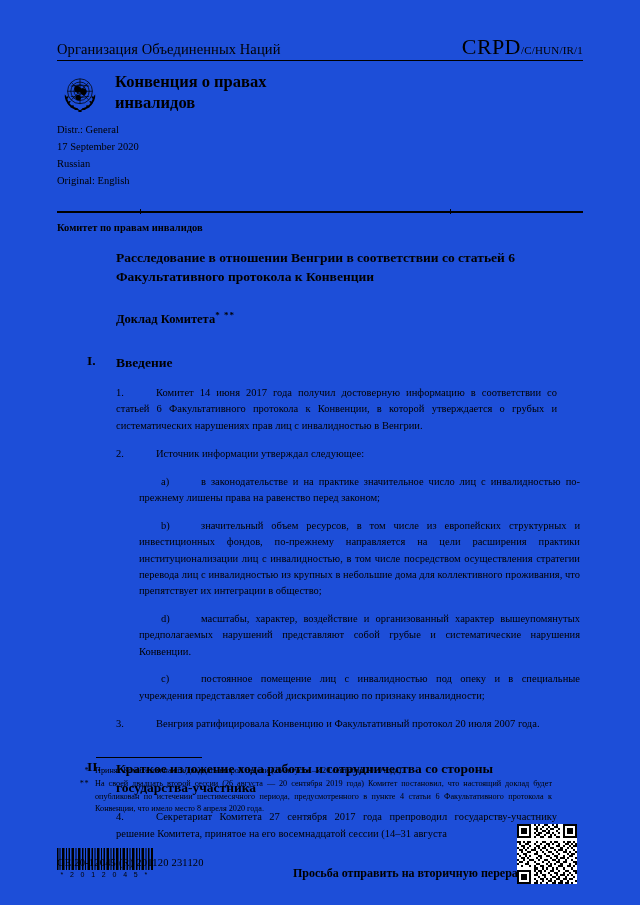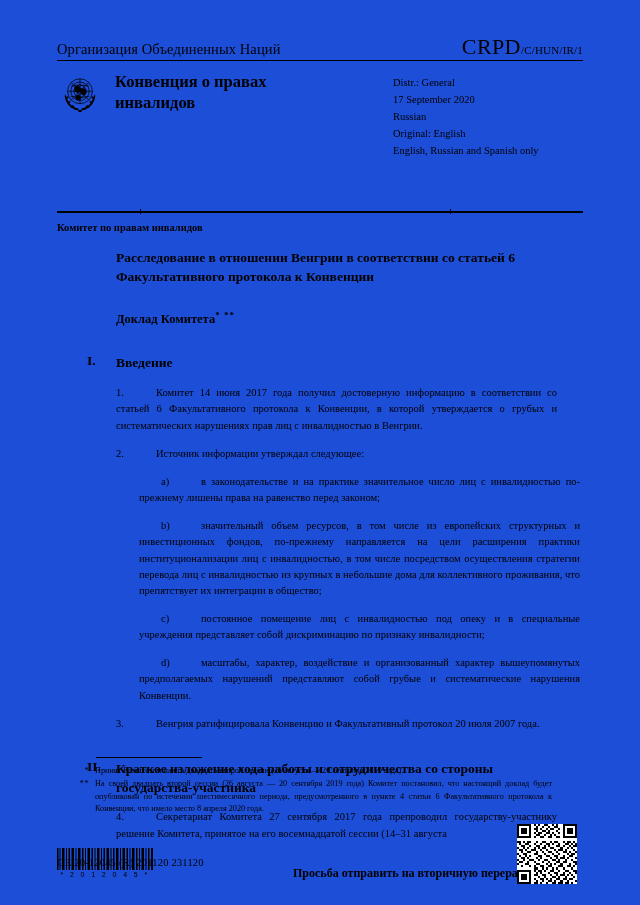--- a/index.html
+++ b/index.html
@@ -47,22 +47,23 @@
     font-size: 11px;
     letter-spacing: 0.2px;
   }
   .rule-thin {
     border-top: 1.1px solid #000;
     width: 100%;
   }
 
   .masthead-row2 {
     display: flex;
-    justify-content: space-between;
+    justify-content: flex-start;
     padding-top: 9px;
+    flex-direction: column;
   }
   .conv-block {
     display: flex;
     align-items: flex-start;
     gap: 12px;
   }
   .un-emblem {
     width: 46px;
     height: 46px;
     flex: 0 0 46px;
@@ -300,21 +301,20 @@
           </g>
         </svg>
         <div class="conv-title">Конвенция о правах инвалидов</div>
       </div>
 
       <div class="distr-block">
         <div>Distr.: General</div>
         <div>17 September 2020</div>
         <div>Russian</div>
         <div>Original: English</div>
-        <div>English, Russian and Spanish only</div>
       </div>
     </div>
   </div>
 
   <div class="rule-thick"></div>
   <div class="tick" style="left:140px"></div>
   <div class="tick" style="left:450px"></div>
 
   <div class="committee">Комитет по правам инвалидов</div>
 
@@ -341,25 +341,25 @@
 
     <div class="sub">
       <span class="letter">a)</span><span>в законодательстве и на практике значительное число лиц с инвалидностью по-прежнему лишены права на равенство перед законом;</span>
     </div>
 
     <div class="sub">
       <span class="letter">b)</span><span>значительный объем ресурсов, в том числе из европейских структурных и инвестиционных фондов, по-прежнему направляется на цели расширения практики институционализации лиц с инвалидностью, в том числе посредством осуществления стратегии перевода лиц с инвалидностью из крупных в небольшие дома для коллективного проживания, что препятствует их интеграции в общество;</span>
     </div>
 
     <div class="sub">
+      <span class="letter">d)</span><span>масштабы, характер, воздействие и организованный характер вышеупомянутых предполагаемых нарушений представляют собой грубые и систематические нарушения Конвенции.</span>
+    </div>
+
+    <div class="sub">
       <span class="letter">c)</span><span>постоянное помещение лиц с инвалидностью под опеку и в специальные учреждения представляет собой дискриминацию по признаку инвалидности;</span>
-    </div>
-
-    <div class="sub">
-      <span class="letter">d)</span><span>масштабы, характер, воздействие и организованный характер вышеупомянутых предполагаемых нарушений представляют собой грубые и систематические нарушения Конвенции.</span>
     </div>
 
     <div class="para">
       <span class="pnum">3.</span><span>Венгрия ратифицировала Конвенцию и Факультативный протокол 20 июля 2007 года.</span>
     </div>
 
     <div class="section">
       <div class="section-num">II.</div>
       <div class="section-title">Краткое изложение хода работы и сотрудничества со стороны государства-участника</div>
     </div>

